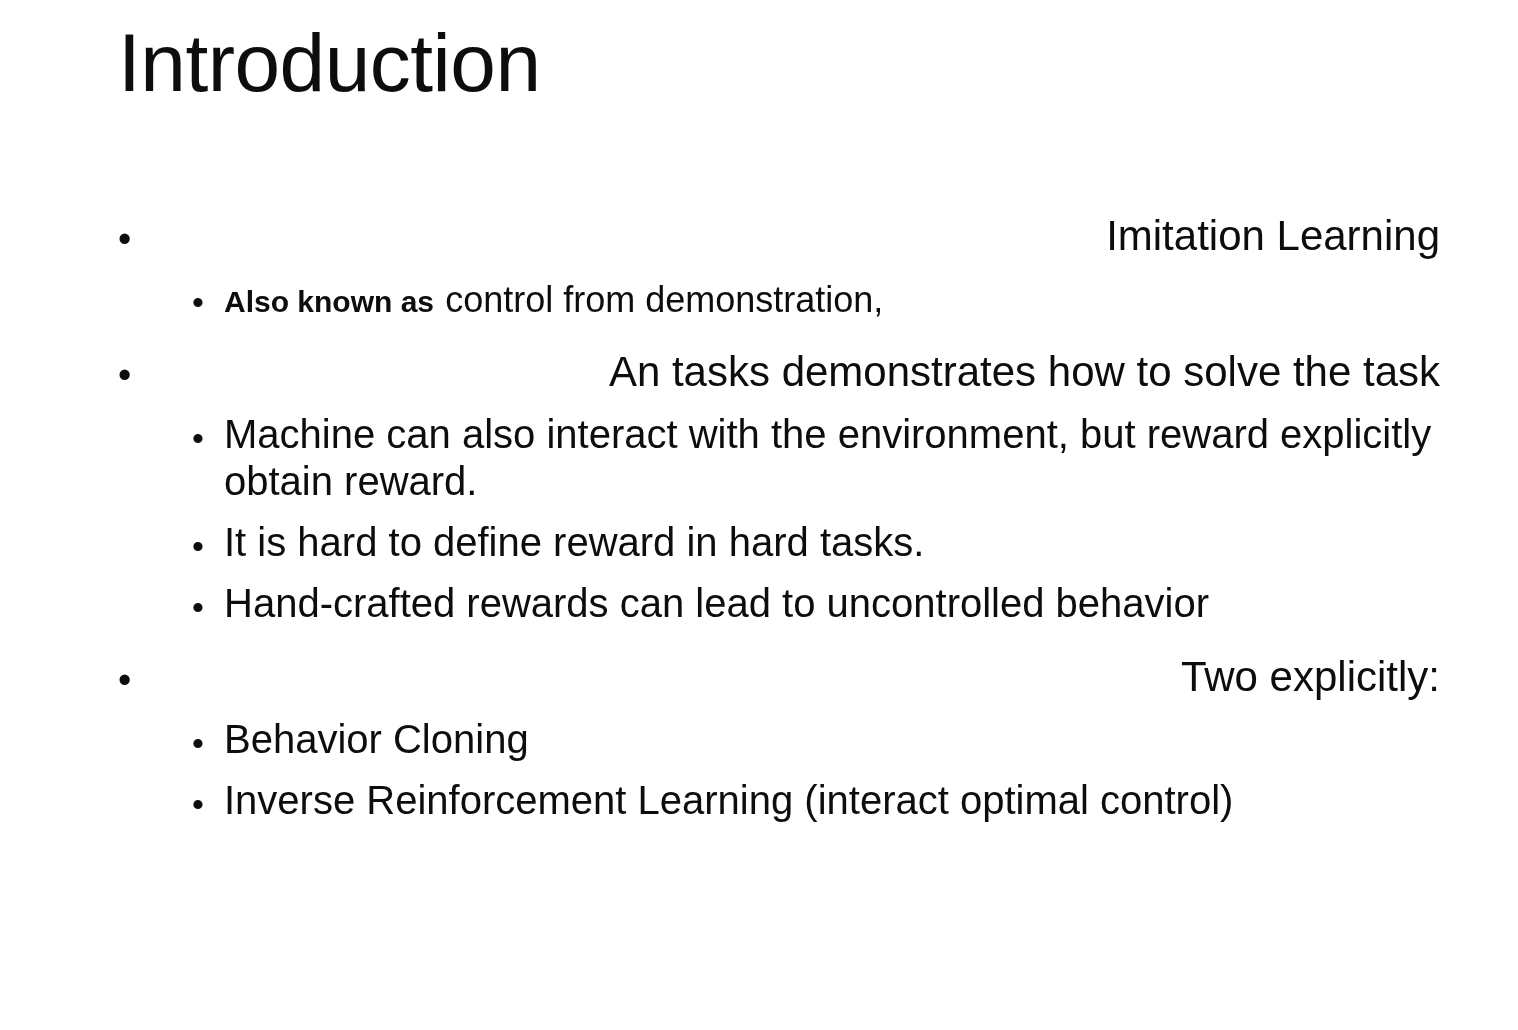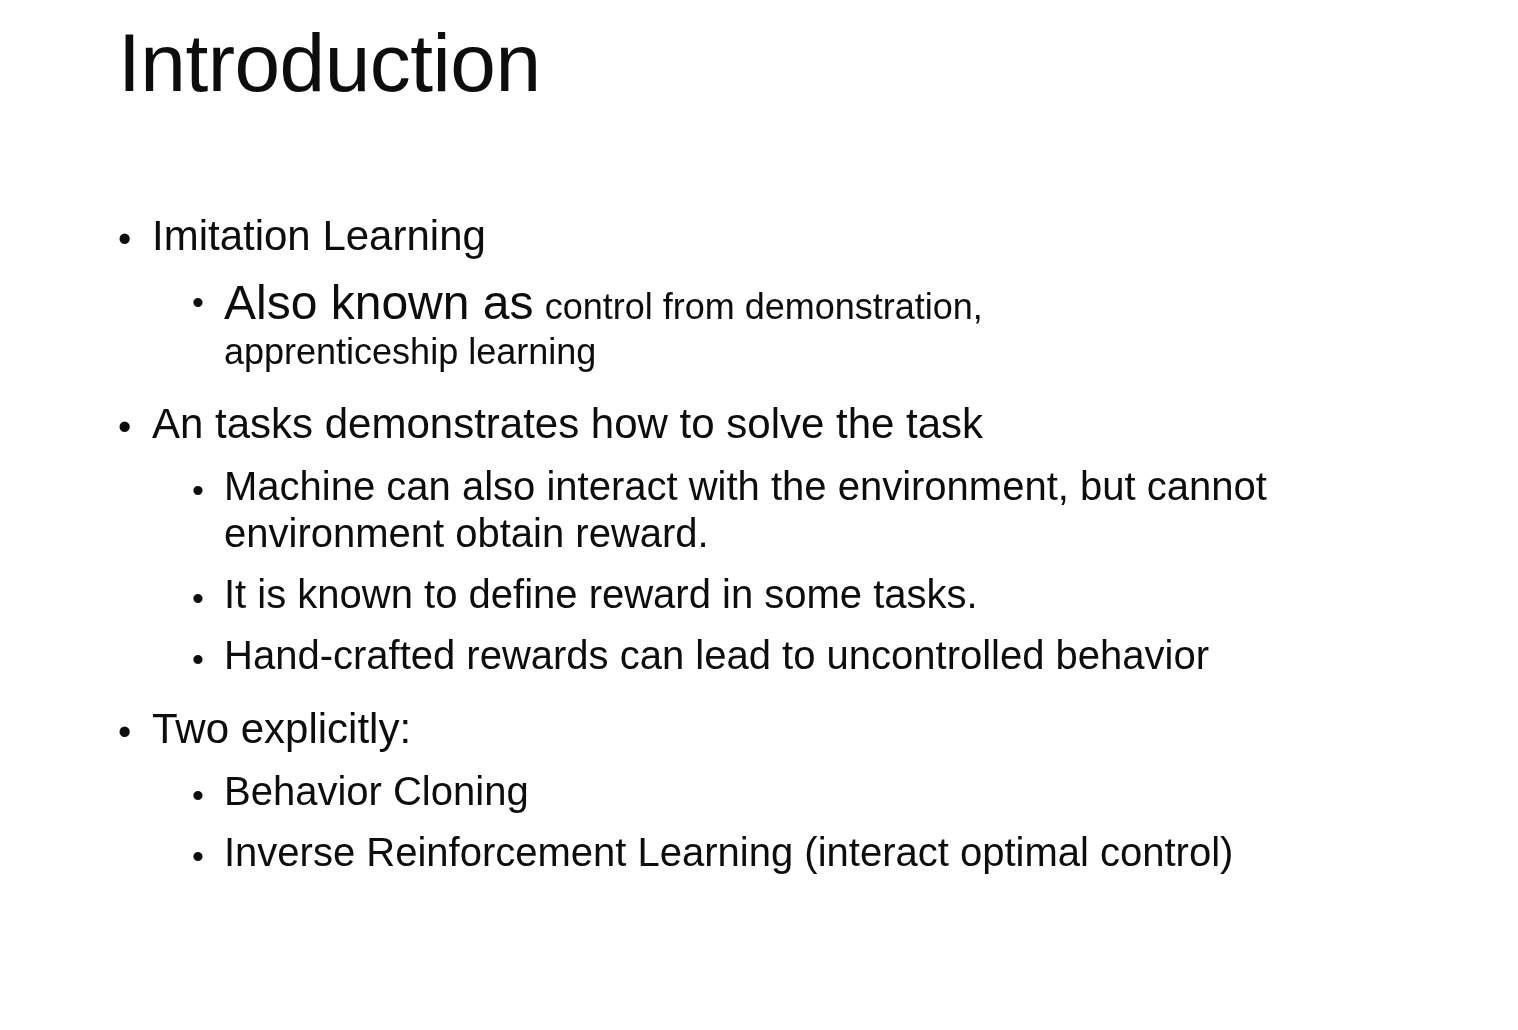--- a/index.html
+++ b/index.html
@@ -66,30 +66,32 @@
     font-size: 34px;
     width: 32px;
     padding-top: 10px;
   }
   .text {
     flex: 1 1 auto;
   }
   .l1 .text {
     font-size: 42px;
     line-height: 1.16;
+    text-align: right;
   }
   .l2 .text {
     font-size: 40px;
     line-height: 1.18;
   }
   .inline-run {
     white-space: nowrap;
   }
   .run-a {
-    font-size: 48px;
+    font-size: 30px;
+    font-weight: bold;
   }
   .run-b {
     font-size: 36px;
   }
   .wrap-line2 {
     display: block;
     font-size: 36px;
   }
 </style>
 </head>
@@ -104,37 +106,36 @@
     <div class="l1">
       <span class="bullet">•</span>
       <span class="text">Imitation Learning</span>
     </div>
 
     <div class="l2">
       <span class="bullet">•</span>
       <span class="text">
         <span class="inline-run run-a">Also known as</span>
         <span class="inline-run run-b">control from demonstration,</span>
-        <span class="wrap-line2">apprenticeship learning</span>
       </span>
     </div>
 
     <div class="l1">
       <span class="bullet">•</span>
       <span class="text">An tasks demonstrates how to solve the task</span>
     </div>
 
     <div class="l2">
       <span class="bullet">•</span>
-      <span class="text">Machine can also interact with the environment, but cannot environment obtain reward.</span>
+      <span class="text">Machine can also interact with the environment, but reward explicitly obtain reward.</span>
     </div>
 
     <div class="l2">
       <span class="bullet">•</span>
-      <span class="text">It is known to define reward in some tasks.</span>
+      <span class="text">It is hard to define reward in hard tasks.</span>
     </div>
 
     <div class="l2">
       <span class="bullet">•</span>
       <span class="text">Hand-crafted rewards can lead to uncontrolled behavior</span>
     </div>
 
     <div class="l1">
       <span class="bullet">•</span>
       <span class="text">Two explicitly:</span>

